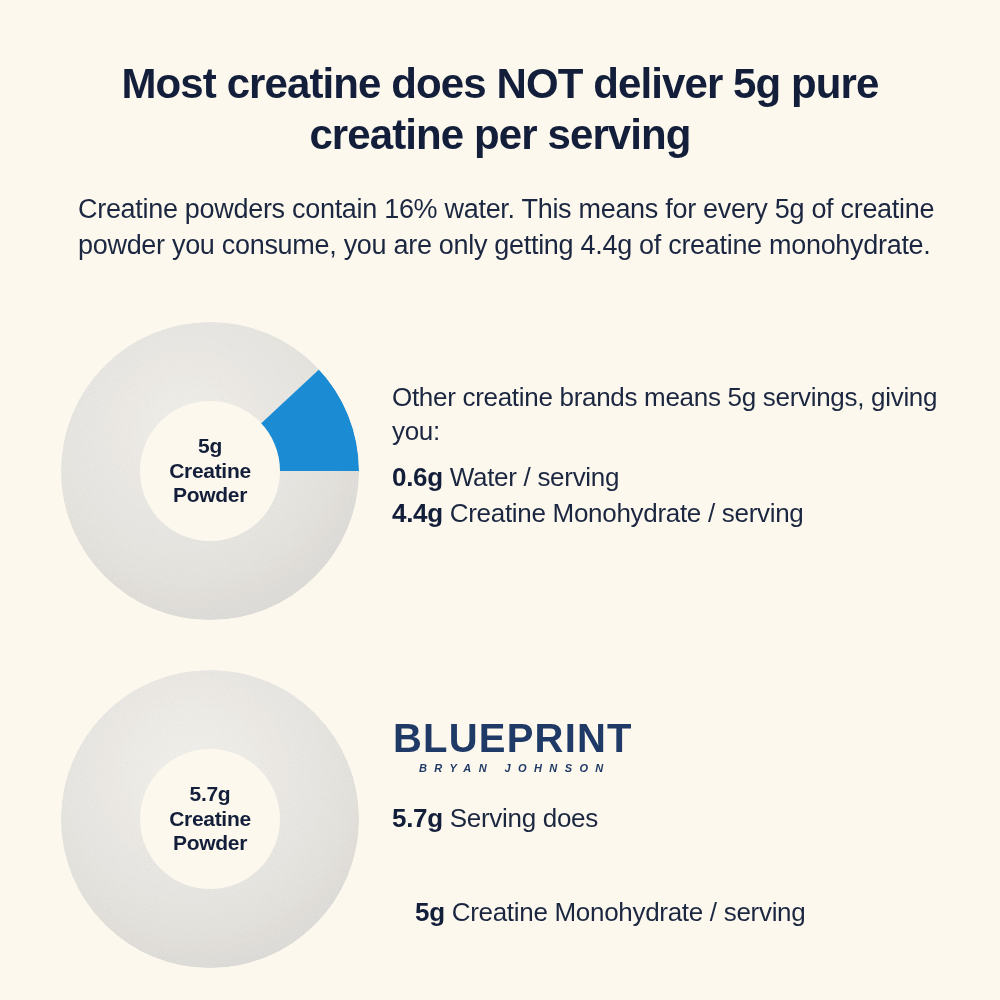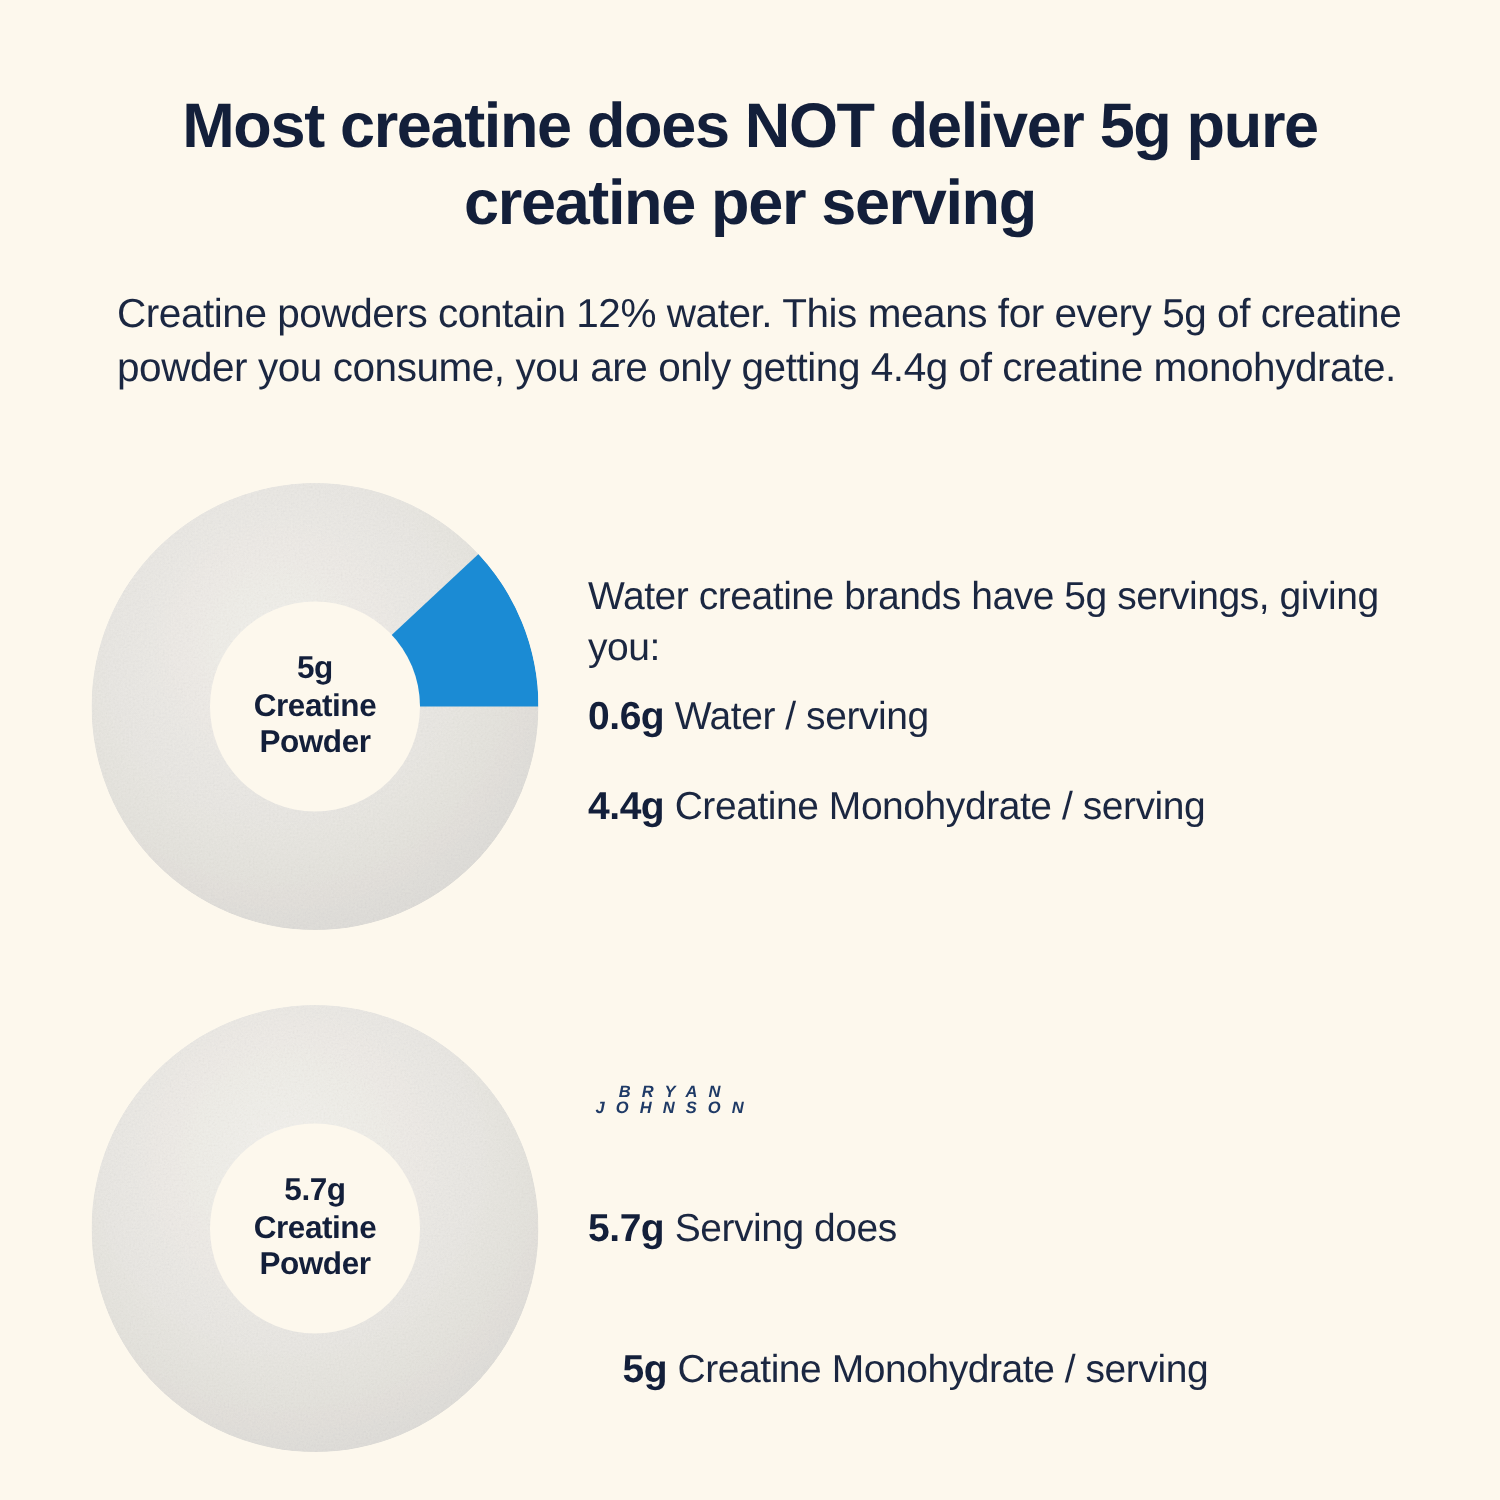--- a/index.html
+++ b/index.html
@@ -132,21 +132,21 @@
     font-style: italic;
   }
 </style>
 </head>
 <body>
 
 <div class="page">
 
   <div class="headline">Most creatine does NOT deliver 5g pure creatine per serving</div>
 
-  <div class="subhead">Creatine powders contain 12% water. This means for every 5g of creatine powder you consume, you are only getting 4.4g of creatine monohydrate.</div>
+  <div class="subhead">Creatine powders contain 16% water. This means for every 5g of creatine powder you consume, you are only getting 4.4g of creatine monohydrate.</div>
 
   <div class="donut-block">
 
     <div class="donut-wrap" style="left:61px; top:322px; width:298px; height:298px;">
 
       <div class="donut">
         <svg width="298" height="298" viewBox="0 0 298 298" aria-hidden="true">
           <defs>
             <radialGradient id="powderA" cx="42%" cy="36%" r="78%">
               <stop offset="0%" stop-color="#f2f0ec"></stop>
@@ -171,28 +171,28 @@
         </svg>
       </div>
 
       <div class="donut-hole" style="left:79px; top:79px; width:140px; height:140px; font-size:21px;">
         <span class="hole-line">5g</span>
         <span class="hole-line">Creatine</span>
         <span class="hole-line">Powder</span>
       </div>
     </div>
 
-    <div class="lede" style="left:392px; top:380px; width:560px;">Water creatine brands have 5g servings, giving you:</div>
+    <div class="lede" style="left:392px; top:380px; width:560px;">Other creatine brands means 5g servings, giving you:</div>
 
     <div class="stat" style="left:392px; top:462px;">
       <b>0.6g</b>
       <span class="rest">Water / serving</span>
     </div>
 
-    <div class="stat" style="left:392px; top:522px;">
+    <div class="stat" style="left:392px; top:498px;">
       <b>4.4g</b>
       <span class="rest">Creatine Monohydrate / serving</span>
     </div>
   </div>
 
   <div class="donut-block">
 
     <div class="donut-wrap" style="left:61px; top:670px; width:298px; height:298px;">
 
       <div class="donut">
@@ -219,20 +219,21 @@
       </div>
 
       <div class="donut-hole" style="left:79px; top:79px; width:140px; height:140px; font-size:21px;">
         <span class="hole-line">5.7g</span>
         <span class="hole-line">Creatine</span>
         <span class="hole-line">Powder</span>
       </div>
     </div>
 
     <div class="logo" style="left:393px; top:718px;">
+      <div class="logo-word">BLUEPRINT</div>
       <div class="logo-sub">BRYAN JOHNSON</div>
     </div>
 
     <div class="stat" style="left:392px; top:803px;">
       <b>5.7g</b>
       <span class="rest">Serving does</span>
     </div>
 
     <div class="stat" style="left:415px; top:853px;margin-top:44px;">
       <b>5g</b>

